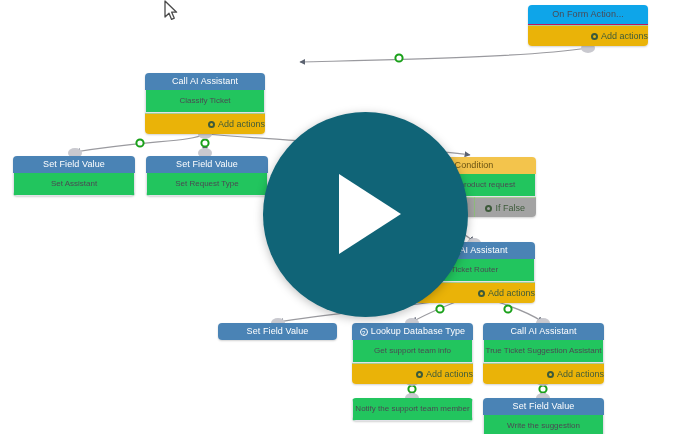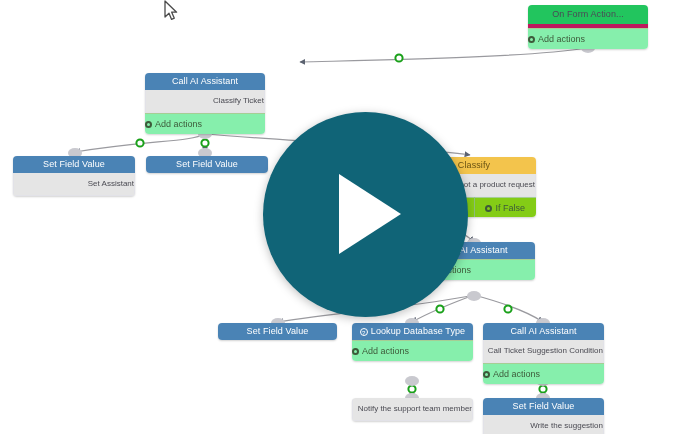--- a/index.html
+++ b/index.html
@@ -45,47 +45,47 @@
     white-space: nowrap;
     overflow: hidden;
     font-weight: normal;
     letter-spacing: .1px;
   }
   .node-head.cond {
     background: #f3c44c;
     color: #6a5313;
   }
   .node-head.trigger {
-    background: #22c55e;
+    background: #0ea5e9;
     color: #4a4a55;
-    border-bottom: 4px solid #be185d;
+    border-bottom: 1px solid #be185d;
     height: 19px;
     line-height: 19px;
   }
   .node-body {
     min-height: 22px;
     line-height: 22px;
-    text-align: right;
+    text-align: center;
     font-size: 8px;
     color: #4a4a52;
-    background: #e5e5e5;
+    background: #22c55e;
     white-space: nowrap;
     overflow: hidden;
     border-left: 1px solid #e2e2e8;
     border-right: 1px solid #e2e2e8;
     border-bottom: 1px solid #e2e2e8;
     box-sizing: border-box;
   }
   .node-add {
     height: 20px;
     line-height: 20px;
-    text-align: left;
+    text-align: right;
     font-size: 9px;
     color: #3d5a3a;
-    background: #86efac;
+    background: #eab308;
     border-top: 1px solid #a6ce94;
     white-space: nowrap;
   }
   .node-add .plus {
     display: inline-block;
     width: 7px;
     height: 7px;
     border-radius: 50%;
     border: 2px solid #3d5a3a;
     vertical-align: -1px;
@@ -95,21 +95,21 @@
   .branch-row {
     display: flex;
     height: 20px;
   }
   .branch {
     flex: 1 1 50%;
     line-height: 20px;
     text-align: center;
     font-size: 9px;
     color: #3d5a3a;
-    background: #84cc16;
+    background: #a3a3a3;
     border-top: 1px solid #a6ce94;
     white-space: nowrap;
   }
   .branch + .branch {
     border-left: 1px solid #8fbd7c;
   }
   .branch .plus {
     display: inline-block;
     width: 7px;
     height: 7px;
@@ -243,58 +243,61 @@
     </div>
   </div>
 
   <div class="node" style="left:13px; top:156px; width:122px;">
     <div class="node-head">Set Field Value</div>
     <div class="node-body">Set Assistant</div>
   </div>
 
   <div class="node" style="left:146px; top:156px; width:122px;">
     <div class="node-head">Set Field Value</div>
+    <div class="node-body">Set Request Type</div>
   </div>
 
   <div class="node" style="left:412px; top:157px; width:124px;">
-    <div class="node-head cond">Classify</div>
+    <div class="node-head cond">Condition</div>
     <div class="node-body">If not a product request</div>
     <div class="branch-row">
       <div class="branch">
         <span class="plus"></span><span>If True</span>
       </div>
       <div class="branch">
         <span class="plus"></span><span>If False</span>
       </div>
     </div>
   </div>
 
   <div class="node" style="left:414px; top:242px; width:121px;">
     <div class="node-head">Call AI Assistant</div>
+    <div class="node-body">Ticket Router</div>
     <div class="node-add">
       <span class="plus"></span><span>Add actions</span>
     </div>
   </div>
 
   <div class="node" style="left:218px; top:323px; width:119px;">
     <div class="node-head">Set Field Value</div>
   </div>
 
   <div class="node" style="left:352px; top:323px; width:121px;">
     <div class="node-head">
       <span class="head-icon">?</span><span>Lookup Database Type</span>
     </div>
+    <div class="node-body">Get support team info</div>
     <div class="node-add">
       <span class="plus"></span><span>Add actions</span>
     </div>
   </div>
 
   <div class="node" style="left:483px; top:323px; width:121px;">
     <div class="node-head">Call AI Assistant</div>
-    <div class="node-body">Call Ticket Suggestion Condition</div>
+    <div class="node-body">True Ticket Suggestion Assistant</div>
     <div class="node-add">
       <span class="plus"></span><span>Add actions</span>
     </div>
   </div>
 
   <div class="node" style="left:352px; top:398px; width:121px;">
     <div class="node-body">Notify the support team member</div>
   </div>
 
   <div class="node" style="left:483px; top:398px; width:121px;">

